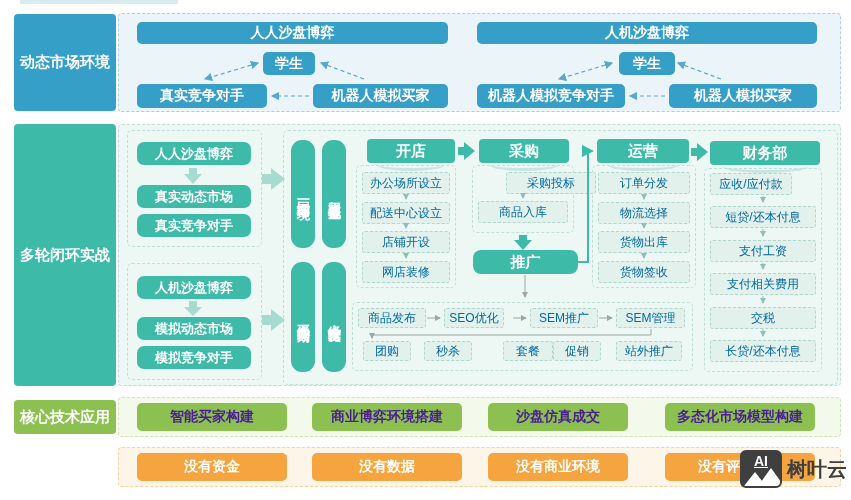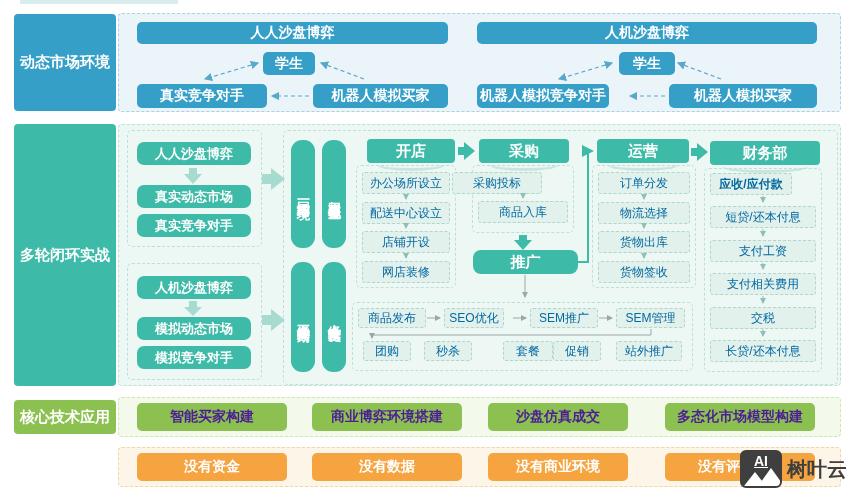--- a/index.html
+++ b/index.html
@@ -47,21 +47,21 @@
   <div class="band" style="left:118px;top:13px;width:723px;height:99px;background:#EAF4F9;border-color:#ABD2E2;"></div>
   <div class="rowlabel" style="top:14px;height:97px;background:#359FC8;">动态市场环境</div>
 
   <div class="bluebox" style="left:137px;top:22px;width:311px;height:22px;">人人沙盘博弈</div>
   <div class="bluebox" style="left:263px;top:52px;width:52px;height:23px;">学生</div>
   <div class="bluebox" style="left:137px;top:84px;width:130px;height:24px;">真实竞争对手</div>
   <div class="bluebox" style="left:313px;top:84px;width:135px;height:24px;">机器人模拟买家</div>
 
   <div class="bluebox" style="left:477px;top:22px;width:340px;height:22px;">人机沙盘博弈</div>
   <div class="bluebox" style="left:619px;top:52px;width:56px;height:23px;">学生</div>
-  <div class="bluebox" style="left:477px;top:84px;width:132px;height:24px;">机器人模拟竞争对手</div>
+  <div class="bluebox" style="left:477px;top:84px;width:148px;height:24px;">机器人模拟竞争对手</div>
   <div class="bluebox" style="left:669px;top:84px;width:148px;height:24px;">机器人模拟买家</div>
 
   <div class="band" style="left:118px;top:124px;width:723px;height:262px;background:#EDF7F4;border-color:#BCDFD7;"></div>
   <div class="rowlabel" style="top:124px;height:262px;background:#3EBBA8;">多轮闭环实战</div>
 
   <div class="dashbox" style="left:127px;top:130px;width:135px;height:117px;"></div>
   <div class="tealbox" style="left:137px;top:142px;width:114px;height:23px;">人人沙盘博弈</div>
   <div class="tealbox" style="left:137px;top:185px;width:114px;height:23px;">真实动态市场</div>
   <div class="tealbox" style="left:137px;top:214px;width:114px;height:23px;">真实竞争对手</div>
 
@@ -81,37 +81,37 @@
   <div class="swoosh" style="left:377px;top:158px;width:68px;"></div>
   <div class="dashbox" style="left:356px;top:165px;width:100px;height:123px;"></div>
   <div class="litem" style="left:362px;top:172px;width:88px;height:22px;">办公场所设立</div>
   <div class="litem" style="left:362px;top:202px;width:88px;height:22px;">配送中心设立</div>
   <div class="litem" style="left:362px;top:231px;width:88px;height:22px;">店铺开设</div>
   <div class="litem" style="left:362px;top:261px;width:88px;height:22px;">网店装修</div>
 
   <div class="chead" style="left:479px;top:139px;width:90px;height:24px;">采购</div>
   <div class="swoosh" style="left:489px;top:158px;width:70px;"></div>
   <div class="dashbox" style="left:472px;top:165px;width:102px;height:68px;"></div>
-  <div class="litem" style="left:452px;top:172px;width:90px;height:22px;">采购投标</div>
+  <div class="litem" style="left:506px;top:172px;width:90px;height:22px;">采购投标</div>
   <div class="litem" style="left:478px;top:201px;width:90px;height:22px;">商品入库</div>
 
   <div class="chead" style="left:473px;top:250px;width:105px;height:24px;border-radius:8px;">推广</div>
 
   <div class="chead" style="left:597px;top:139px;width:92px;height:24px;">运营</div>
   <div class="swoosh" style="left:607px;top:158px;width:72px;"></div>
   <div class="dashbox" style="left:592px;top:165px;width:104px;height:123px;"></div>
   <div class="litem" style="left:598px;top:172px;width:92px;height:22px;">订单分发</div>
   <div class="litem" style="left:598px;top:202px;width:92px;height:22px;">物流选择</div>
   <div class="litem" style="left:598px;top:231px;width:92px;height:22px;">货物出库</div>
   <div class="litem" style="left:598px;top:261px;width:92px;height:22px;">货物签收</div>
 
   <div class="chead" style="left:710px;top:141px;width:110px;height:24px;">财务部</div>
   <div class="swoosh" style="left:722px;top:160px;width:86px;"></div>
   <div class="dashbox" style="left:704px;top:168px;width:118px;height:204px;"></div>
-  <div class="litem" style="left:710px;top:173px;width:82px;height:22px;font-weight:bold;">应收/应付款</div>
+  <div class="litem" style="left:710px;top:173px;width:82px;height:22px;">应收/应付款</div>
   <div class="litem" style="left:710px;top:206px;width:106px;height:22px;">短贷/还本付息</div>
   <div class="litem" style="left:710px;top:240px;width:106px;height:22px;">支付工资</div>
   <div class="litem" style="left:710px;top:273px;width:106px;height:22px;">支付相关费用</div>
   <div class="litem" style="left:710px;top:307px;width:106px;height:22px;">交税</div>
   <div class="litem" style="left:710px;top:340px;width:106px;height:22px;">长贷/还本付息</div>
 
   <div class="dashbox" style="left:352px;top:302px;width:341px;height:69px;"></div>
   <div class="litem" style="left:358px;top:308px;width:68px;height:20px;">商品发布</div>
   <div class="litem" style="left:444px;top:308px;width:60px;height:20px;">SEO优化</div>
   <div class="litem" style="left:530px;top:308px;width:68px;height:20px;">SEM推广</div>

